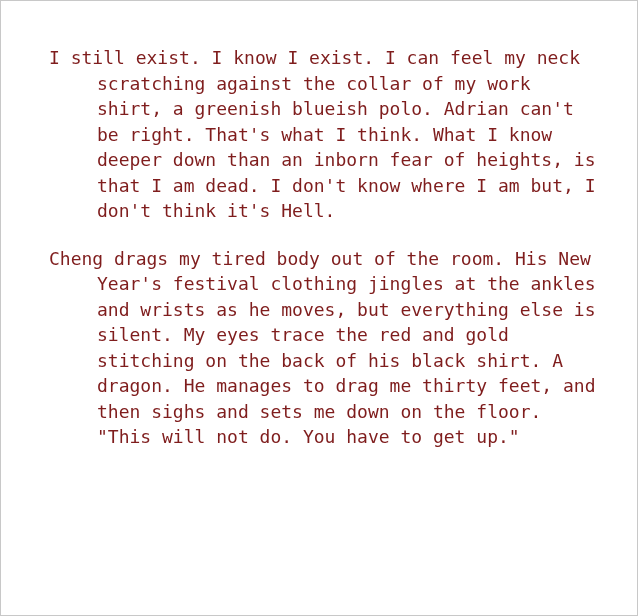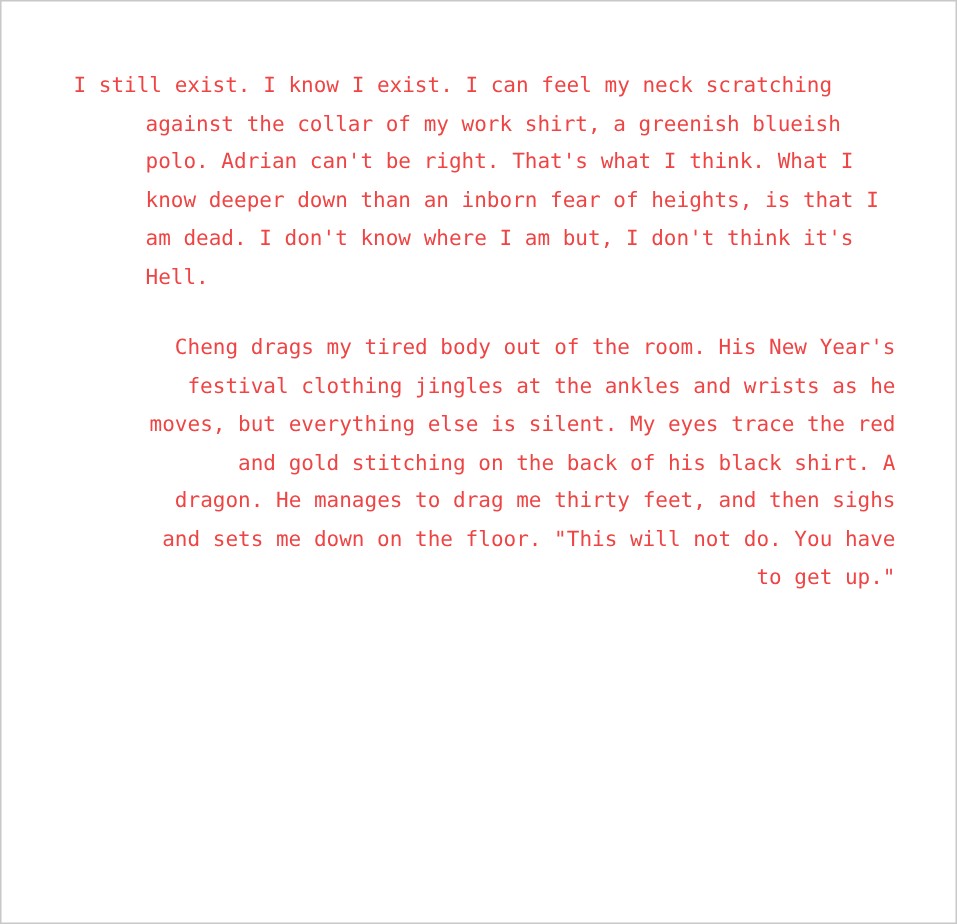--- a/index.html
+++ b/index.html
@@ -16,34 +16,33 @@
     box-sizing: border-box;
     width: 638px;
     height: 616px;
     border: 1px solid #c8c8c8;
     background: #ffffff;
     padding: 44px 40px 0 48px;
     overflow: hidden;
   }
   .doc-body {
     font-family: "DejaVu Sans Mono", monospace;
-    font-size: 14px;
+    font-size: 18px;
     line-height: 25.5px;
-    color: #ef4444;
+    color: #7f1d1d;
     letter-spacing: 0px;
   }
   .para {
     margin: 0 0 22px 0;
     padding-left: 48px;
     text-indent: -48px;
     white-space: normal;
   }
   .para:last-child {
     margin-bottom: 12px;
-    text-align: right;
   }
 </style>
 </head>
 <body>
 
 <div class="page">
   <div class="doc-body">
     <p class="para">I still exist. I know I exist. I can feel my neck scratching against the collar of my work shirt, a greenish blueish polo. Adrian can't be right. That's what I think. What I know deeper down than an inborn fear of heights, is that I am dead. I don't know where I am but, I don't think it's Hell.</p>
     <p class="para">Cheng drags my tired body out of the room. His New Year's festival clothing jingles at the ankles and wrists as he moves, but everything else is silent. My eyes trace the red and gold stitching on the back of his black shirt. A dragon. He manages to drag me thirty feet, and then sighs and sets me down on the floor. "This will not do. You have to get up."</p>
   </div>

